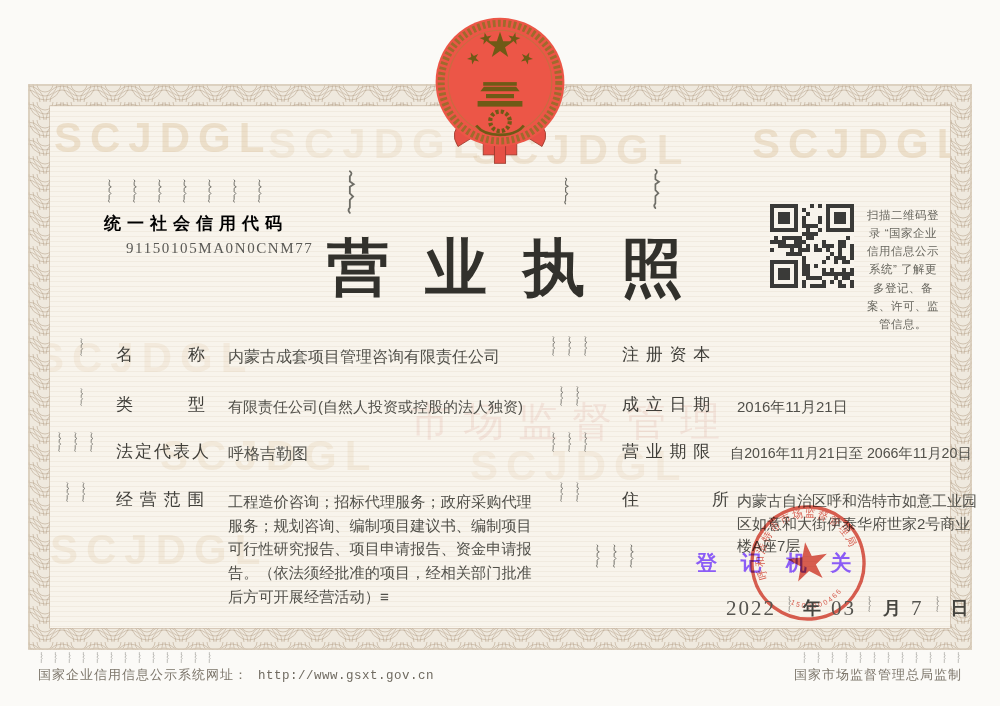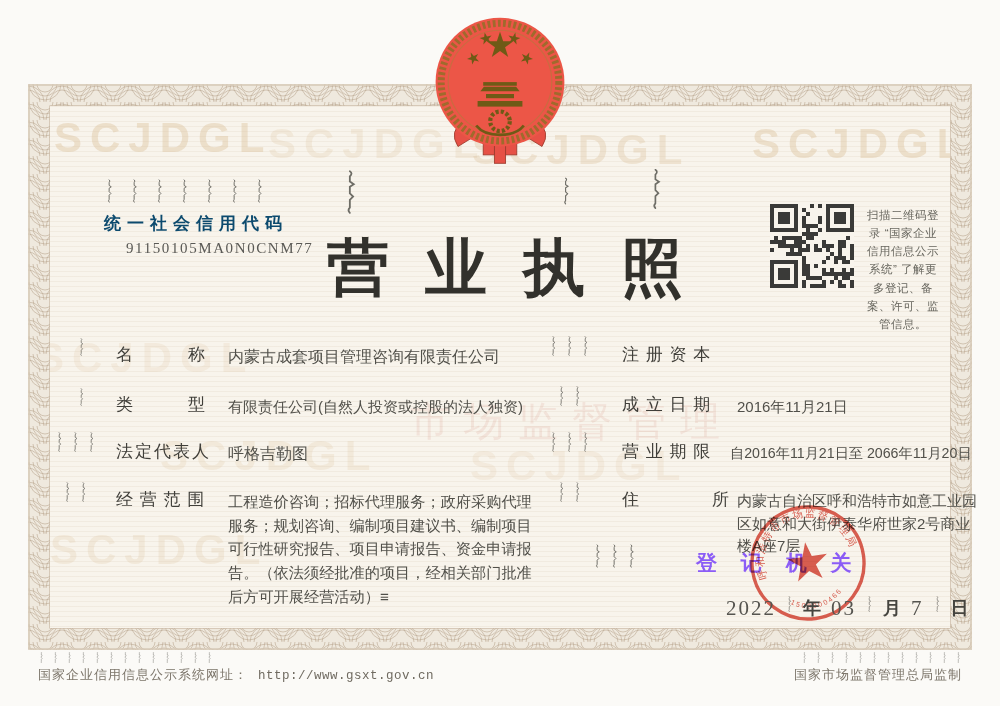--- a/index.html
+++ b/index.html
@@ -11,21 +11,21 @@
   .cert-inner{left:50px;top:106px;width:900px;height:522px;background:#f8f4ec;overflow:hidden;
       background-image:repeating-linear-gradient(to bottom, rgba(205,186,160,.16) 0 1px, transparent 1px 5px);}
   .wm{position:absolute;font-weight:bold;font-size:42px;letter-spacing:8px;color:rgba(219,192,156,.42);
       font-family:"Liberation Sans",sans-serif;white-space:nowrap;}
   .faint-stamp{position:absolute;font-size:40px;font-weight:normal;letter-spacing:14px;
       color:rgba(195,80,58,.10);white-space:nowrap;}
   
   .mgrow{display:flex;align-items:flex-end;gap:14px;}
   .mg{width:7px;display:block;}
   .mg use{stroke:#6e6d66;}
-  .credit-label{font-size:17px;font-weight:bold;letter-spacing:6px;color:#0c4a6e;white-space:pre;}
+  .credit-label{font-size:17px;font-weight:bold;letter-spacing:6px;color:#000000;white-space:pre;}
   .credit-code{font-family:"Liberation Serif",serif;font-size:15px;letter-spacing:1.6px;color:#5a5955;margin-left:22px;}
   .doc-title{font-size:62px;font-weight:bold;color:#32312c;letter-spacing:36px;margin-right:-36px;white-space:nowrap;}
   .lbl{font-weight:normal;color:#403f3a;font-size:17px;white-space:pre;letter-spacing:1px;}
   .lbl-big{font-weight:bold;color:#8b5cf6;font-size:21px;letter-spacing:9px;white-space:pre;margin-left:36px;}
   .val{color:#51504a;font-size:15.5px;line-height:1.56;}
   .qr-caption{font-size:11.5px;line-height:1.58;color:#68675f;letter-spacing:.5px;text-align:center;}
   .date-row{display:flex;gap:10px;color:#44433e;}
   .date-num{font-family:"Liberation Serif",serif;font-size:21px;color:#55544f;letter-spacing:2px;}
   .date-unit{font-size:18px;font-weight:bold;color:#45443f;}
   .footer-text{font-size:13px;color:#7c756a;letter-spacing:1px;}

